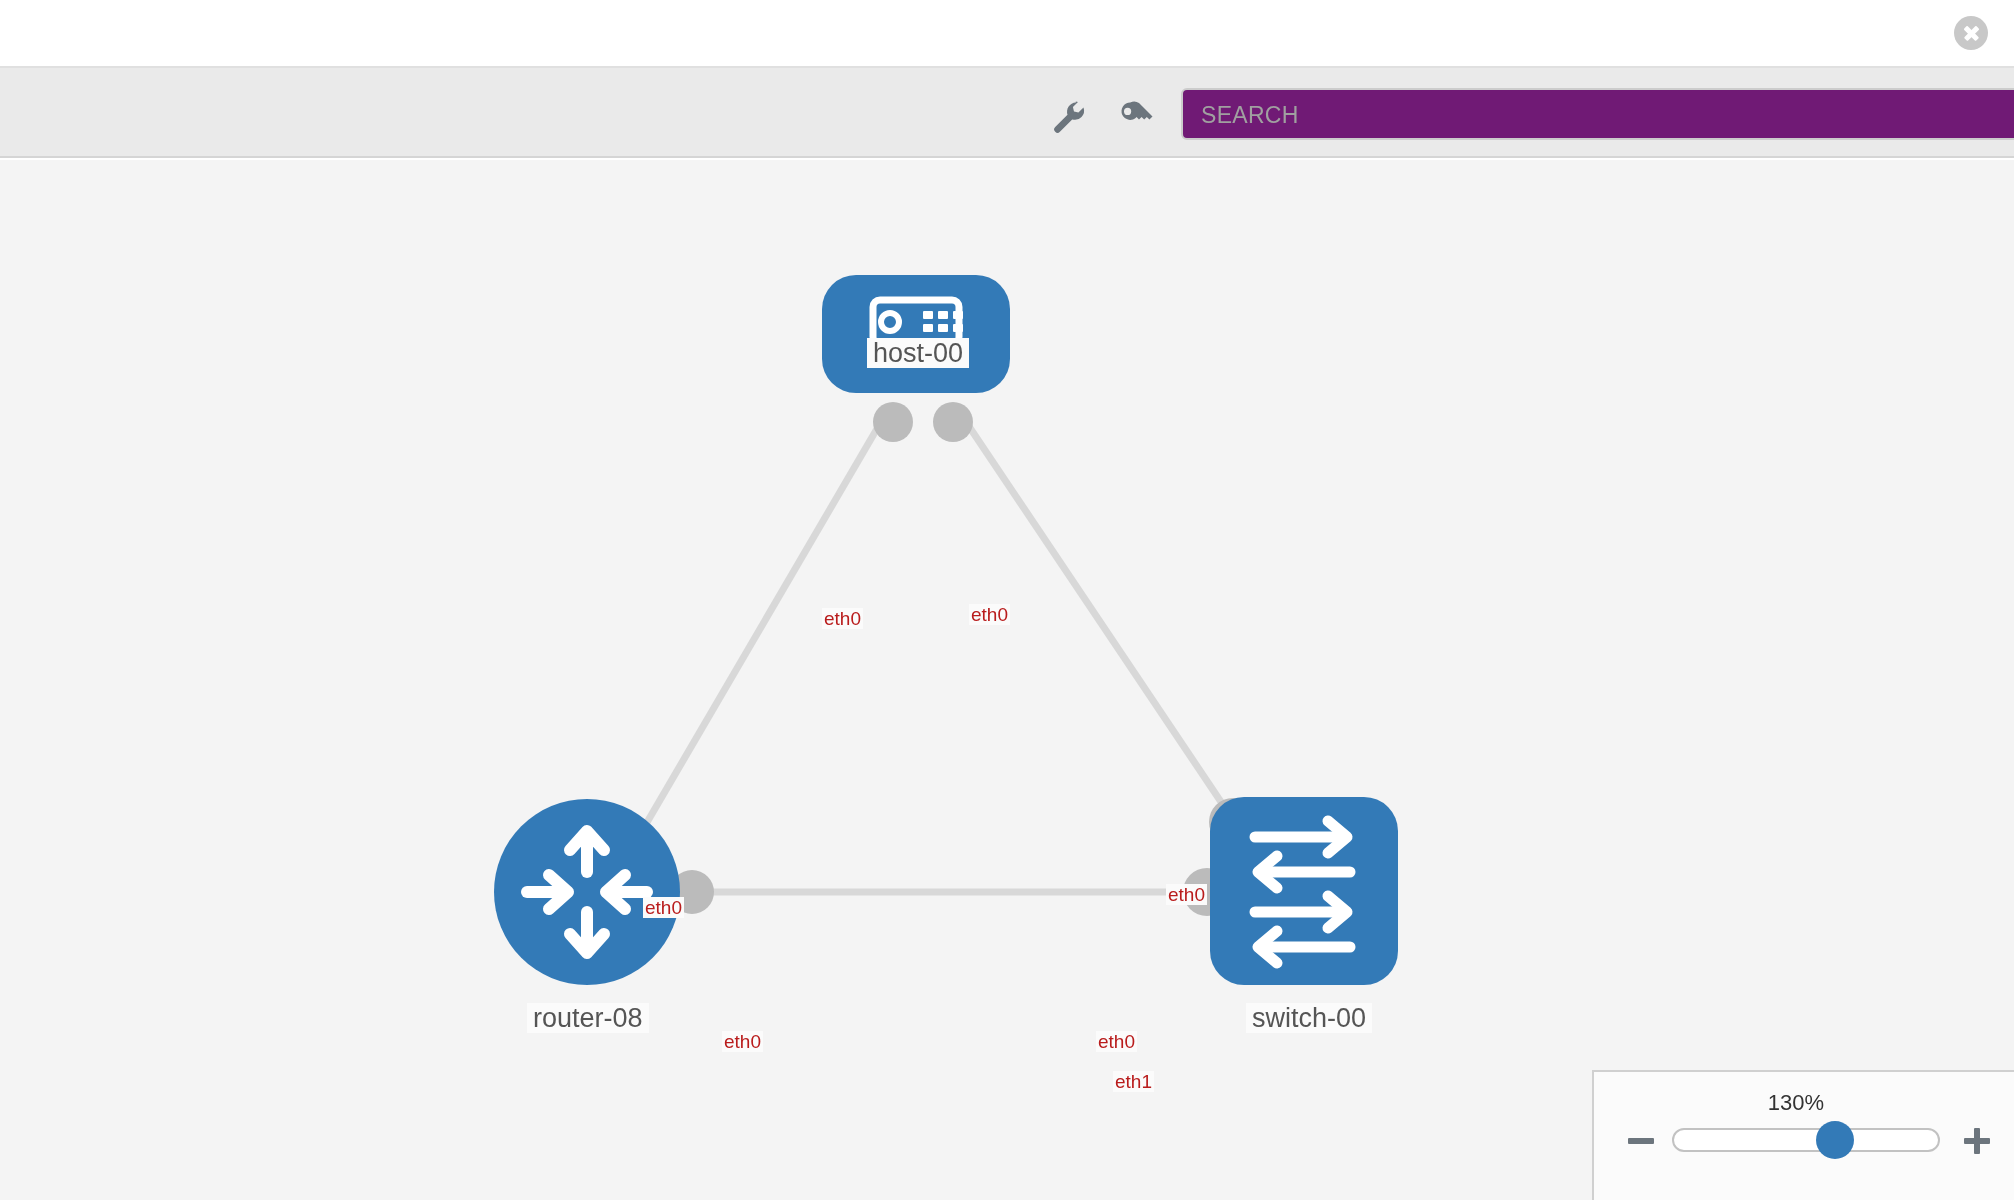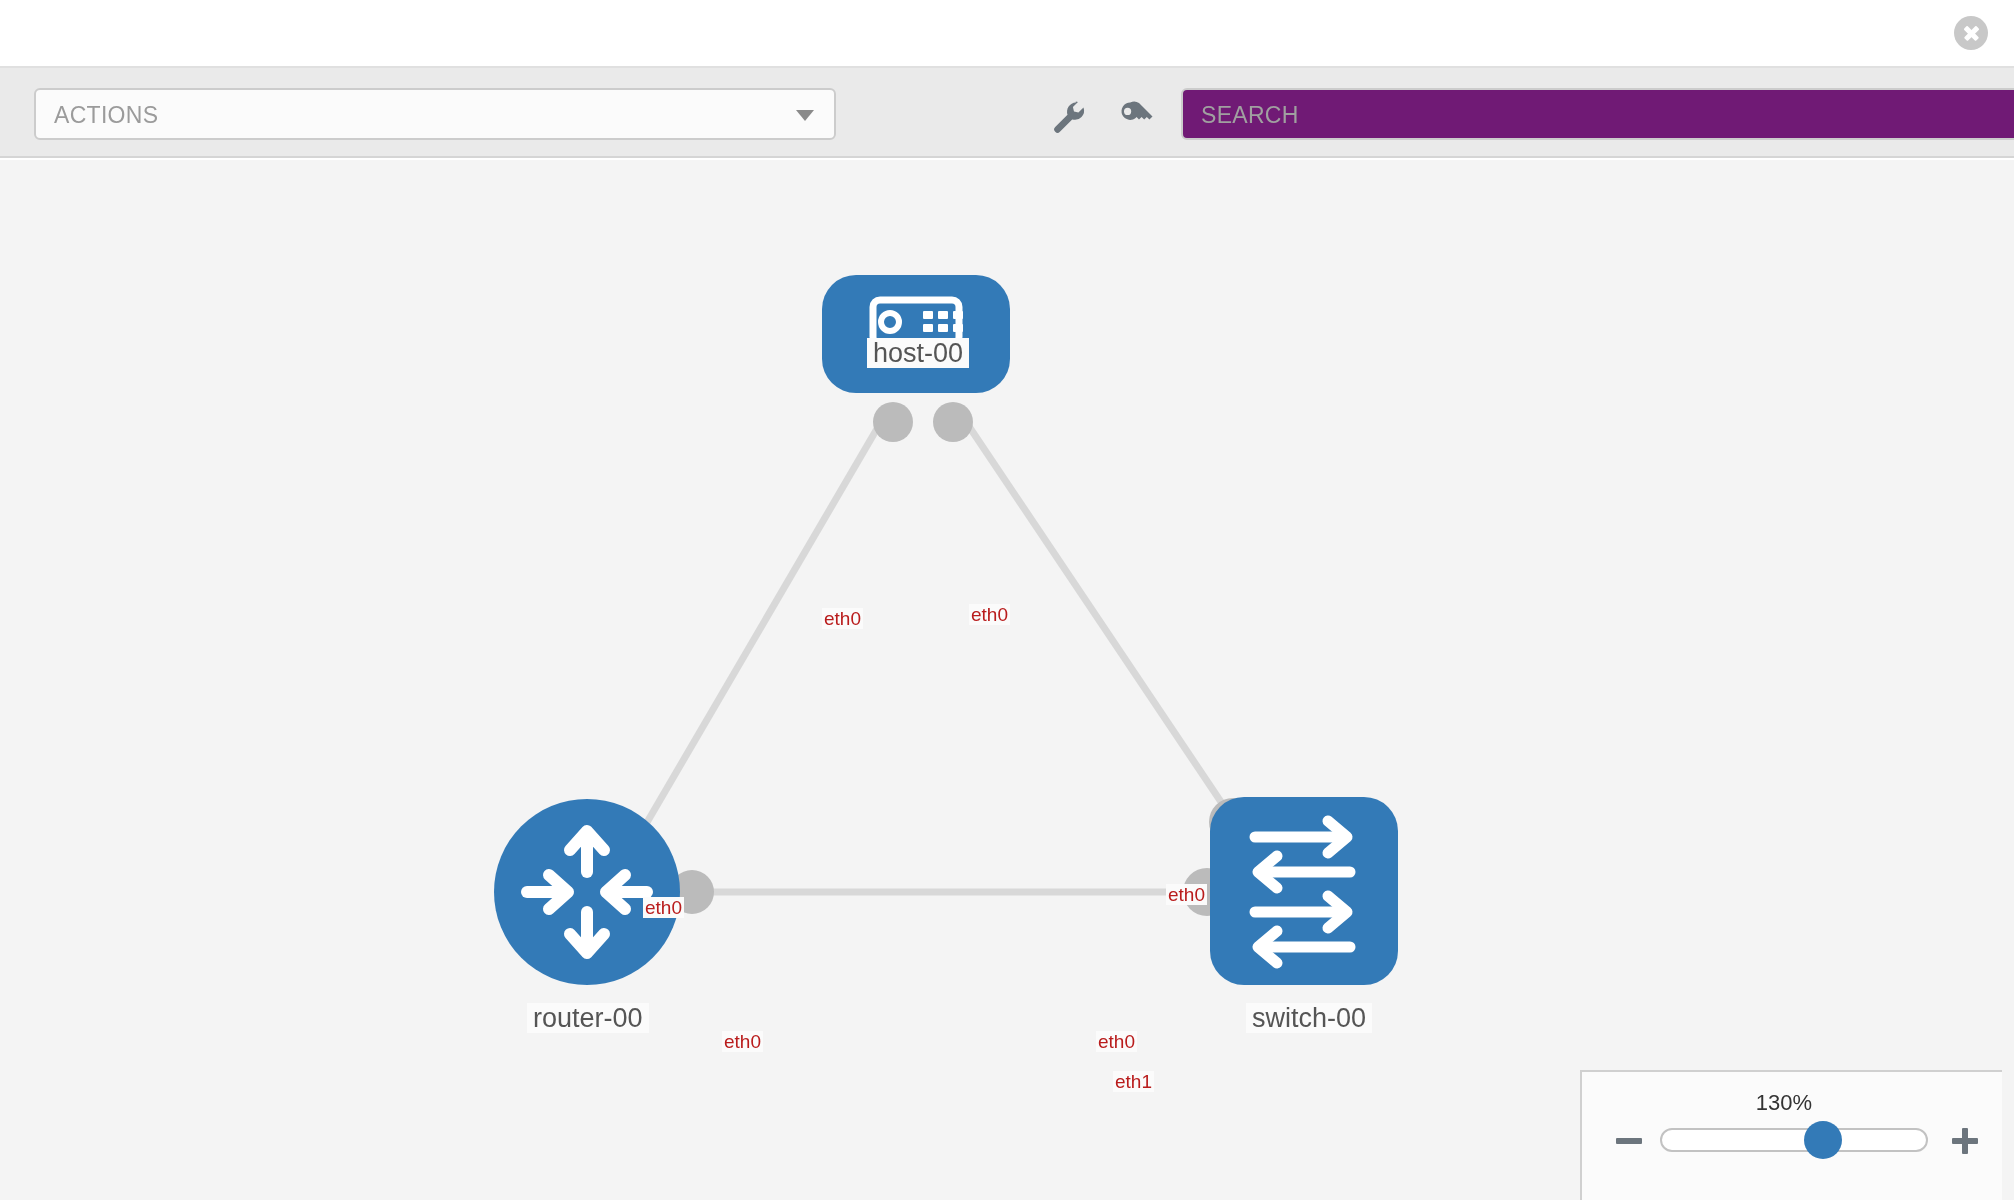--- a/index.html
+++ b/index.html
@@ -154,21 +154,21 @@
     color: #b91c1c;
     background: #fbfbfb;
     white-space: nowrap;
     line-height: 1.12;
     padding: 0 2px;
   }
 
   
   .zoom-panel {
     position: absolute;
-    right: 12px; bottom: 0;
+    right: 0; bottom: 0;
     width: 422px;
     height: 130px;
     background: #fbfbfb;
     border-top: 2px solid #d0d0d0;
     border-left: 2px solid #d0d0d0;
   }
   .zoom-value {
     position: absolute;
     top: 18px; left: 0;
     width: 404px;
@@ -228,24 +228,20 @@
 <body>
 
 <div id="app">
 
   <div class="header">
     <div class="close-btn"></div>
   </div>
 
   <div class="toolbar">
 
-    <div class="actions-select">
-      <span class="actions-label">ACTIONS</span>
-      <span class="caret"></span>
-    </div>
 
     <div class="icon-btn icon-wrench">
       <svg viewBox="0 0 40 40" aria-hidden="true">
         <g fill="#6c757d">
           <path d="M28.8 6.6a9.2 9.2 0 0 0-8.3 12.1L8.2 31a3.3 3.3 0 0 0 0 4.7 3.3 3.3 0 0 0 4.7 0l12.3-12.3a9.2 9.2 0 0 0 11.3-11.9l-5.1 5.1-4.4-1.1-1.1-4.4 5.1-5.1a9.2 9.2 0 0 0-2.2-.5z"></path>
         </g>
       </svg>
     </div>
 
     <div class="icon-btn icon-key">
@@ -327,21 +323,21 @@
           <line x1="1255" y1="752" x2="1343" y2="752"></line>
           <polyline points="1328,736 1347,752 1328,768"></polyline>
 
           <line x1="1350" y1="787" x2="1262" y2="787"></line>
           <polyline points="1277,771 1258,787 1277,803"></polyline>
         </g>
       </g>
     </svg>
 
     <div class="node-label" style="left:867px; top:178px;">host-00</div>
-    <div class="node-label" style="left:527px; top:843px;">router-00</div>
+    <div class="node-label" style="left:527px; top:843px;">router-08</div>
     <div class="node-label" style="left:1246px; top:843px;">switch-00</div>
 
     <div class="edge-label" style="left:822px; top:448px;">eth0</div>
     <div class="edge-label" style="left:969px; top:444px;">eth0</div>
     <div class="edge-label" style="left:643px; top:737px;">eth0</div>
     <div class="edge-label" style="left:1166px; top:724px;">eth0</div>
     <div class="edge-label" style="left:722px; top:871px;">eth0</div>
     <div class="edge-label" style="left:1096px; top:871px;">eth0</div>
     <div class="edge-label" style="left:1113px; top:871px;margin-top:40px;">eth1</div>
 

